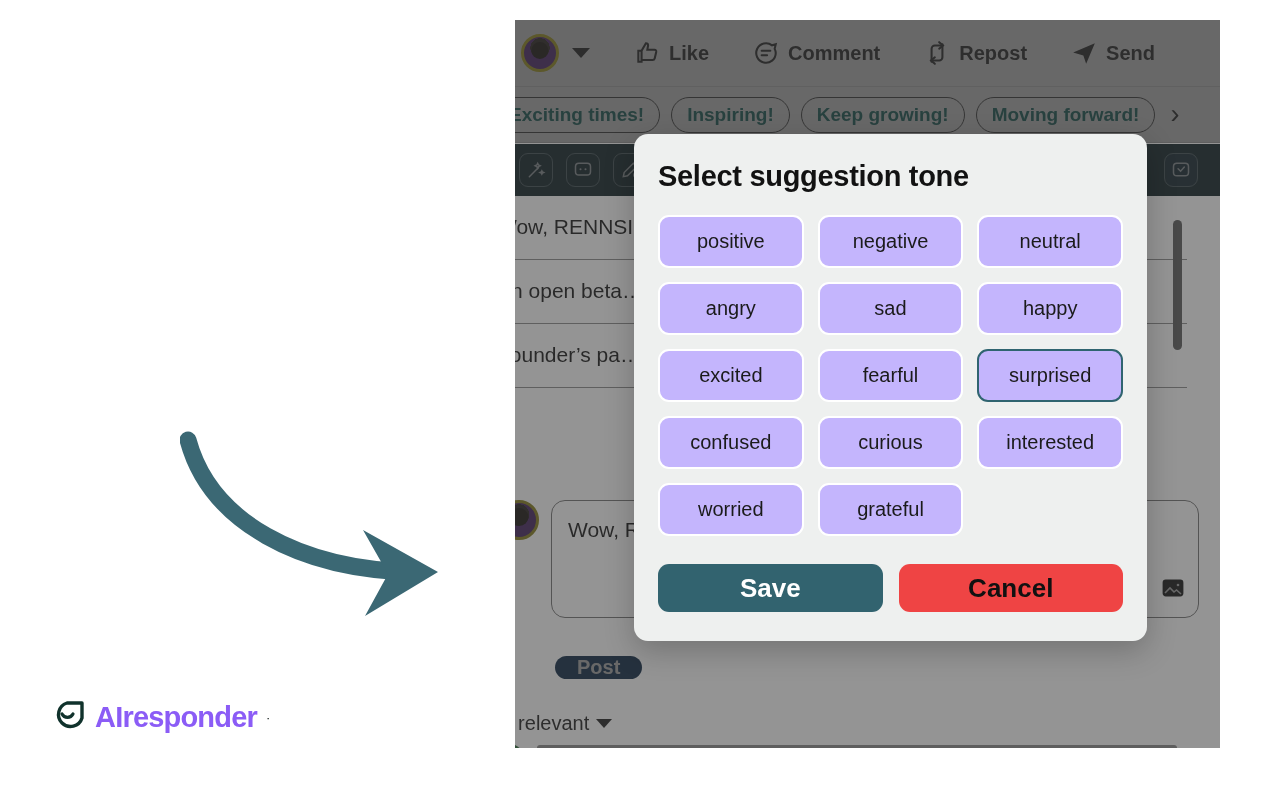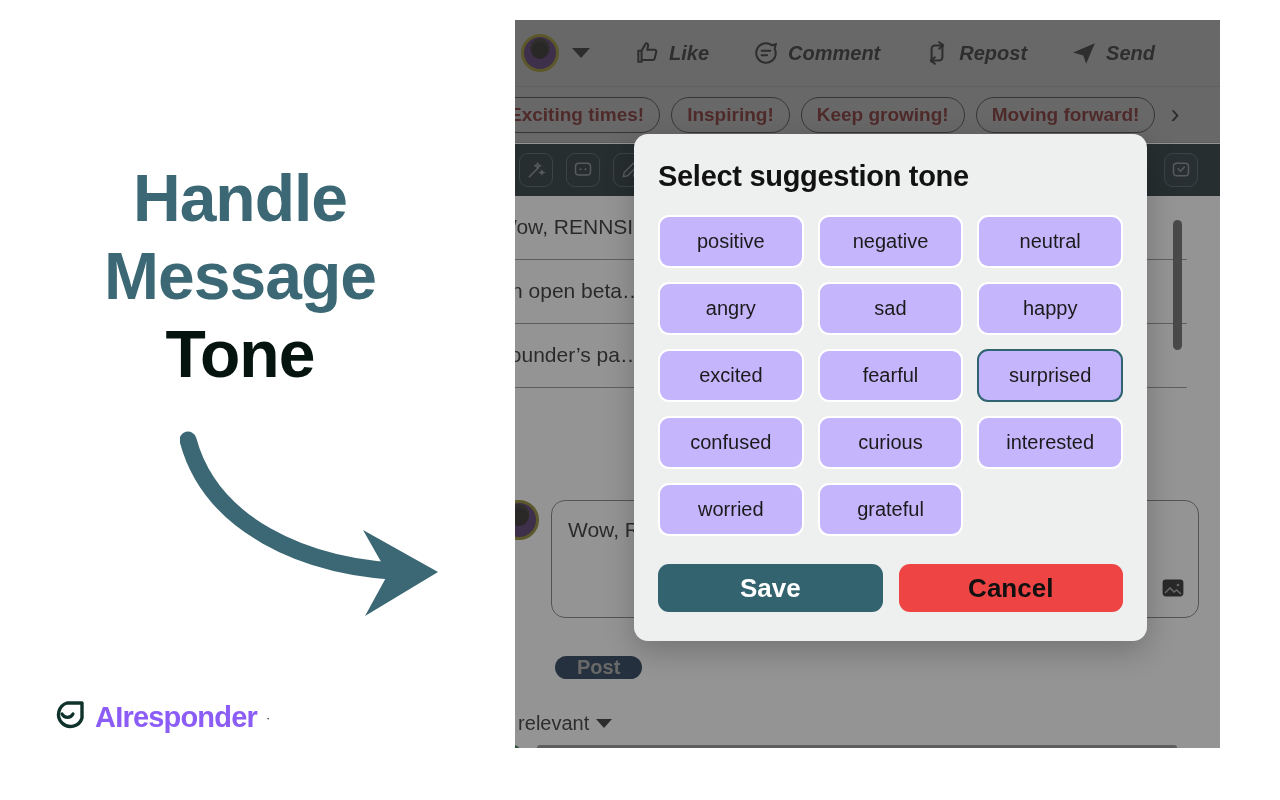--- a/index.html
+++ b/index.html
@@ -52,21 +52,21 @@
   
   .app-inner {
     position: absolute; inset: 0;
     filter: brightness(0.62) saturate(0.85);
   }
 
   .lnk-actionbar {
     position: absolute; left: 0; top: 0; width: 705px; height: 67px;
     background: #ffffff;
     border-bottom: 1px solid #e3e3e1;
-    display: flex; align-items: center; padding-left: 4px; gap: 0; font-style: italic;
+    display: flex; align-items: center; padding-left: 4px; gap: 0;
   }
   .avatar {
     width: 38px; height: 38px; border-radius: 50%;
     background: radial-gradient(circle at 50% 34%, #3a2f28 0 36%, #6f2fa0 37% 100%);
     border: 3px solid #d8c60a;
     flex: none; margin-left: 2px;
     position: relative; overflow: hidden;
   }
   .avatar::after{
     content:""; position:absolute; left:50%; top:16%;
@@ -86,21 +86,21 @@
   .act svg { display: block; }
 
   .chips-row {
     position: absolute; left: 0; top: 67px; width: 705px; height: 56px;
     display: flex; align-items: center; gap: 11px;
     background: #ffffff; padding-left: 0;
     border-bottom: 1px solid #e3e3e1;
   }
   .chip {
     border: 1.6px solid #4a4a4a; border-radius: 20px;
-    padding: 6px 15px; font-size: 19px; font-weight: 700; color: #b91c1c;
+    padding: 6px 15px; font-size: 19px; font-weight: 700; color: #0f766e;
     white-space: nowrap; background: transparent;
   }
   .chip.first { margin-left: -22px; }
   .chips-next { font-size: 27px; color: #2b2b2b; padding: 0 4px; font-weight: 400; }
 
   .ai-toolbar {
     position: absolute; left: 0; top: 124px; width: 705px; height: 52px;
     background: #12303a; display: flex; align-items: center; gap: 13px;
     padding-left: 4px;
   }
@@ -206,25 +206,20 @@
   .btn-save { background: #32636f; color: #ffffff; }
   .btn-cancel { background: #ef4444; color: #111111; }
 </style>
 </head>
 <body>
 
 <div id="stage">
 
   <div class="promo">
 
-    <div class="promo-headline">
-      <span class="promo-line teal">Handle</span>
-      <span class="promo-line teal">Message</span>
-      <span class="promo-line dark">Tone</span>
-    </div>
 
     <div class="arrow-wrap">
       <svg width="340" height="190" viewBox="0 0 340 190">
         <path d="M8 10 C 30 92, 120 140, 235 142" stroke="#3b6874" stroke-width="17" fill="none" stroke-linecap="round"></path>
         <path d="M183 100 L 258 142 L 185 186 L 208 144 Z" fill="#3b6874"></path>
       </svg>
     </div>
 
     <div class="logo">
       <span class="logo-mark">

